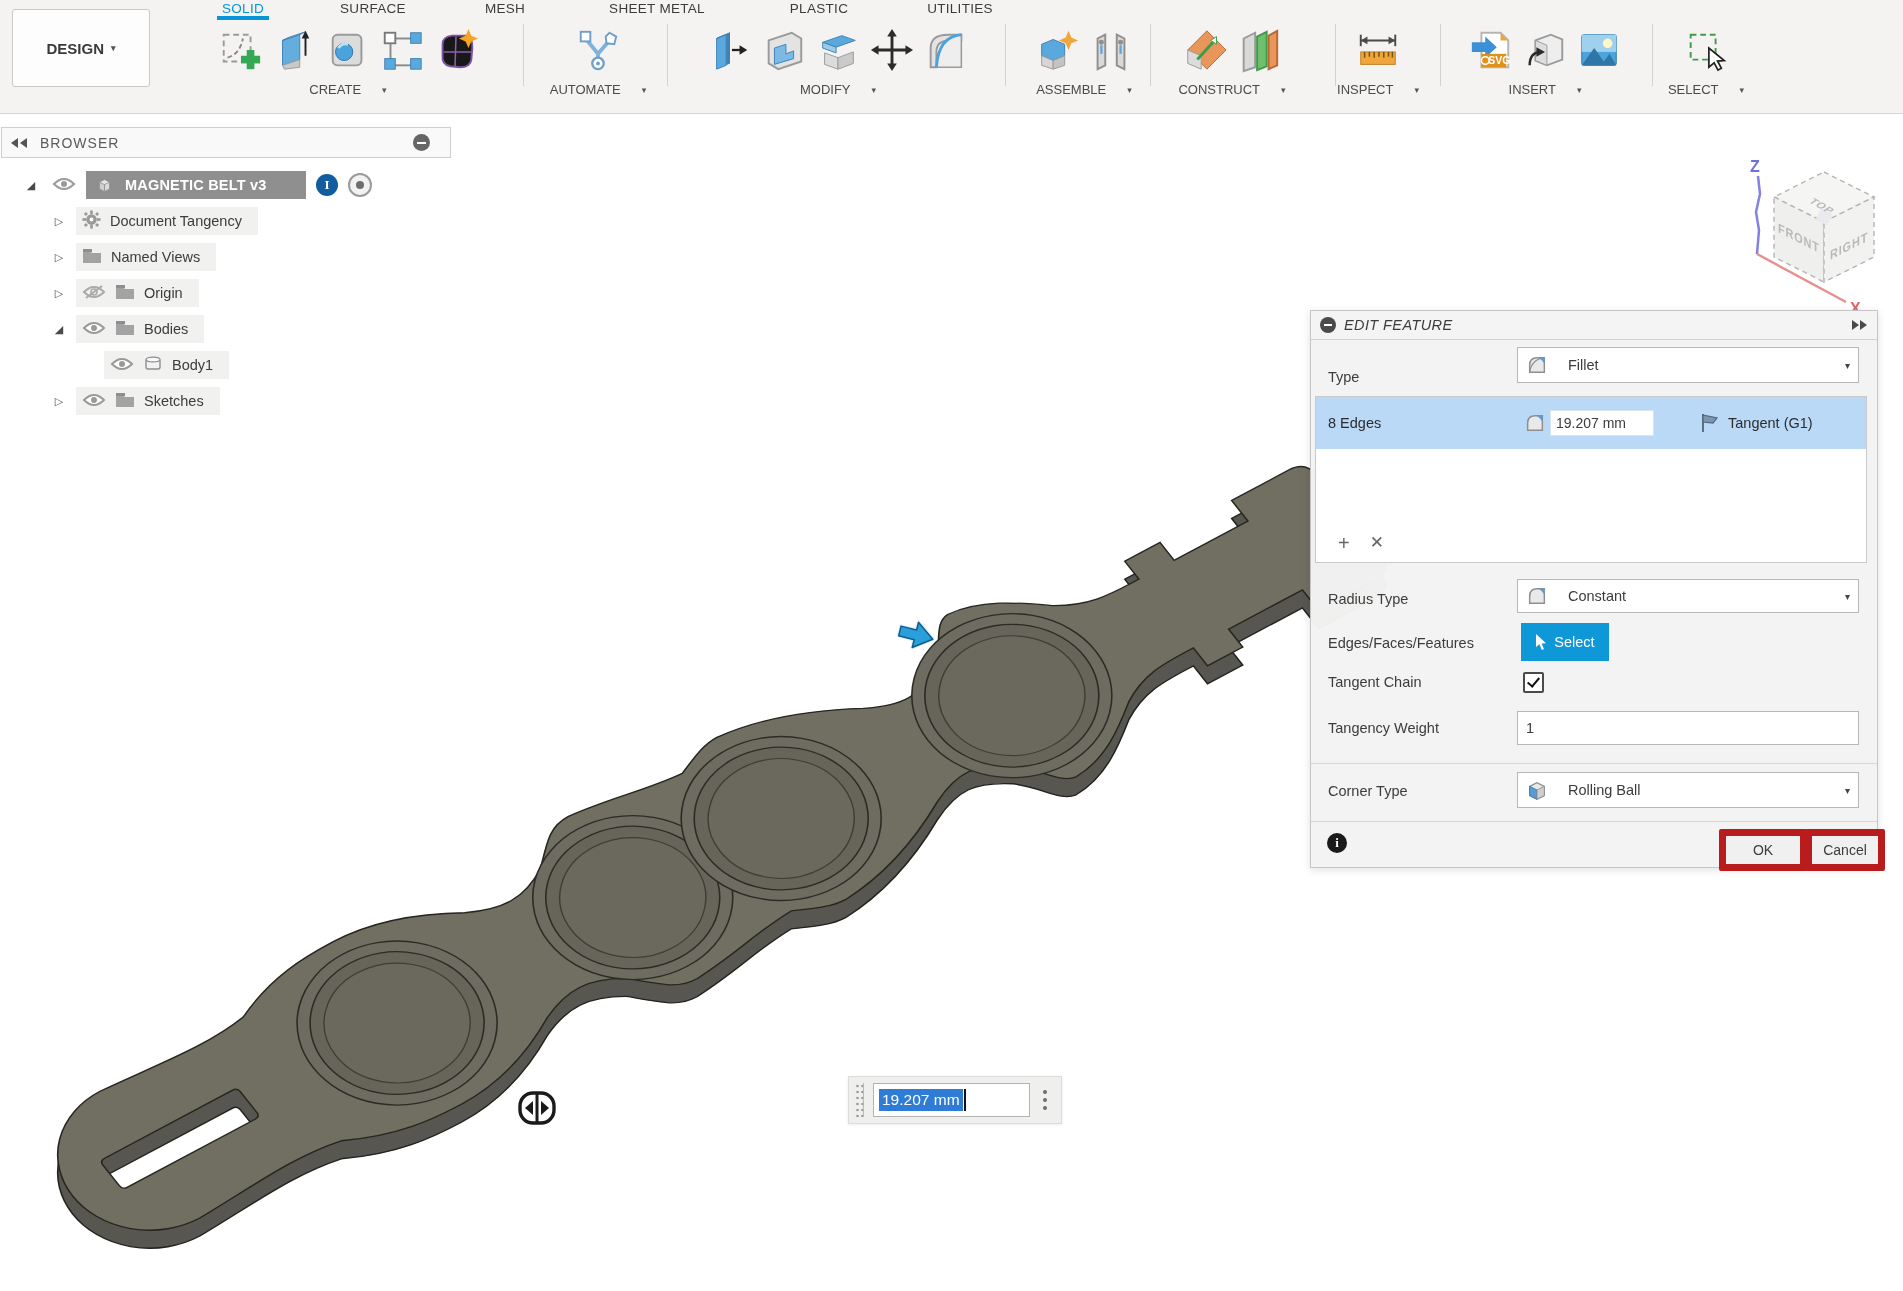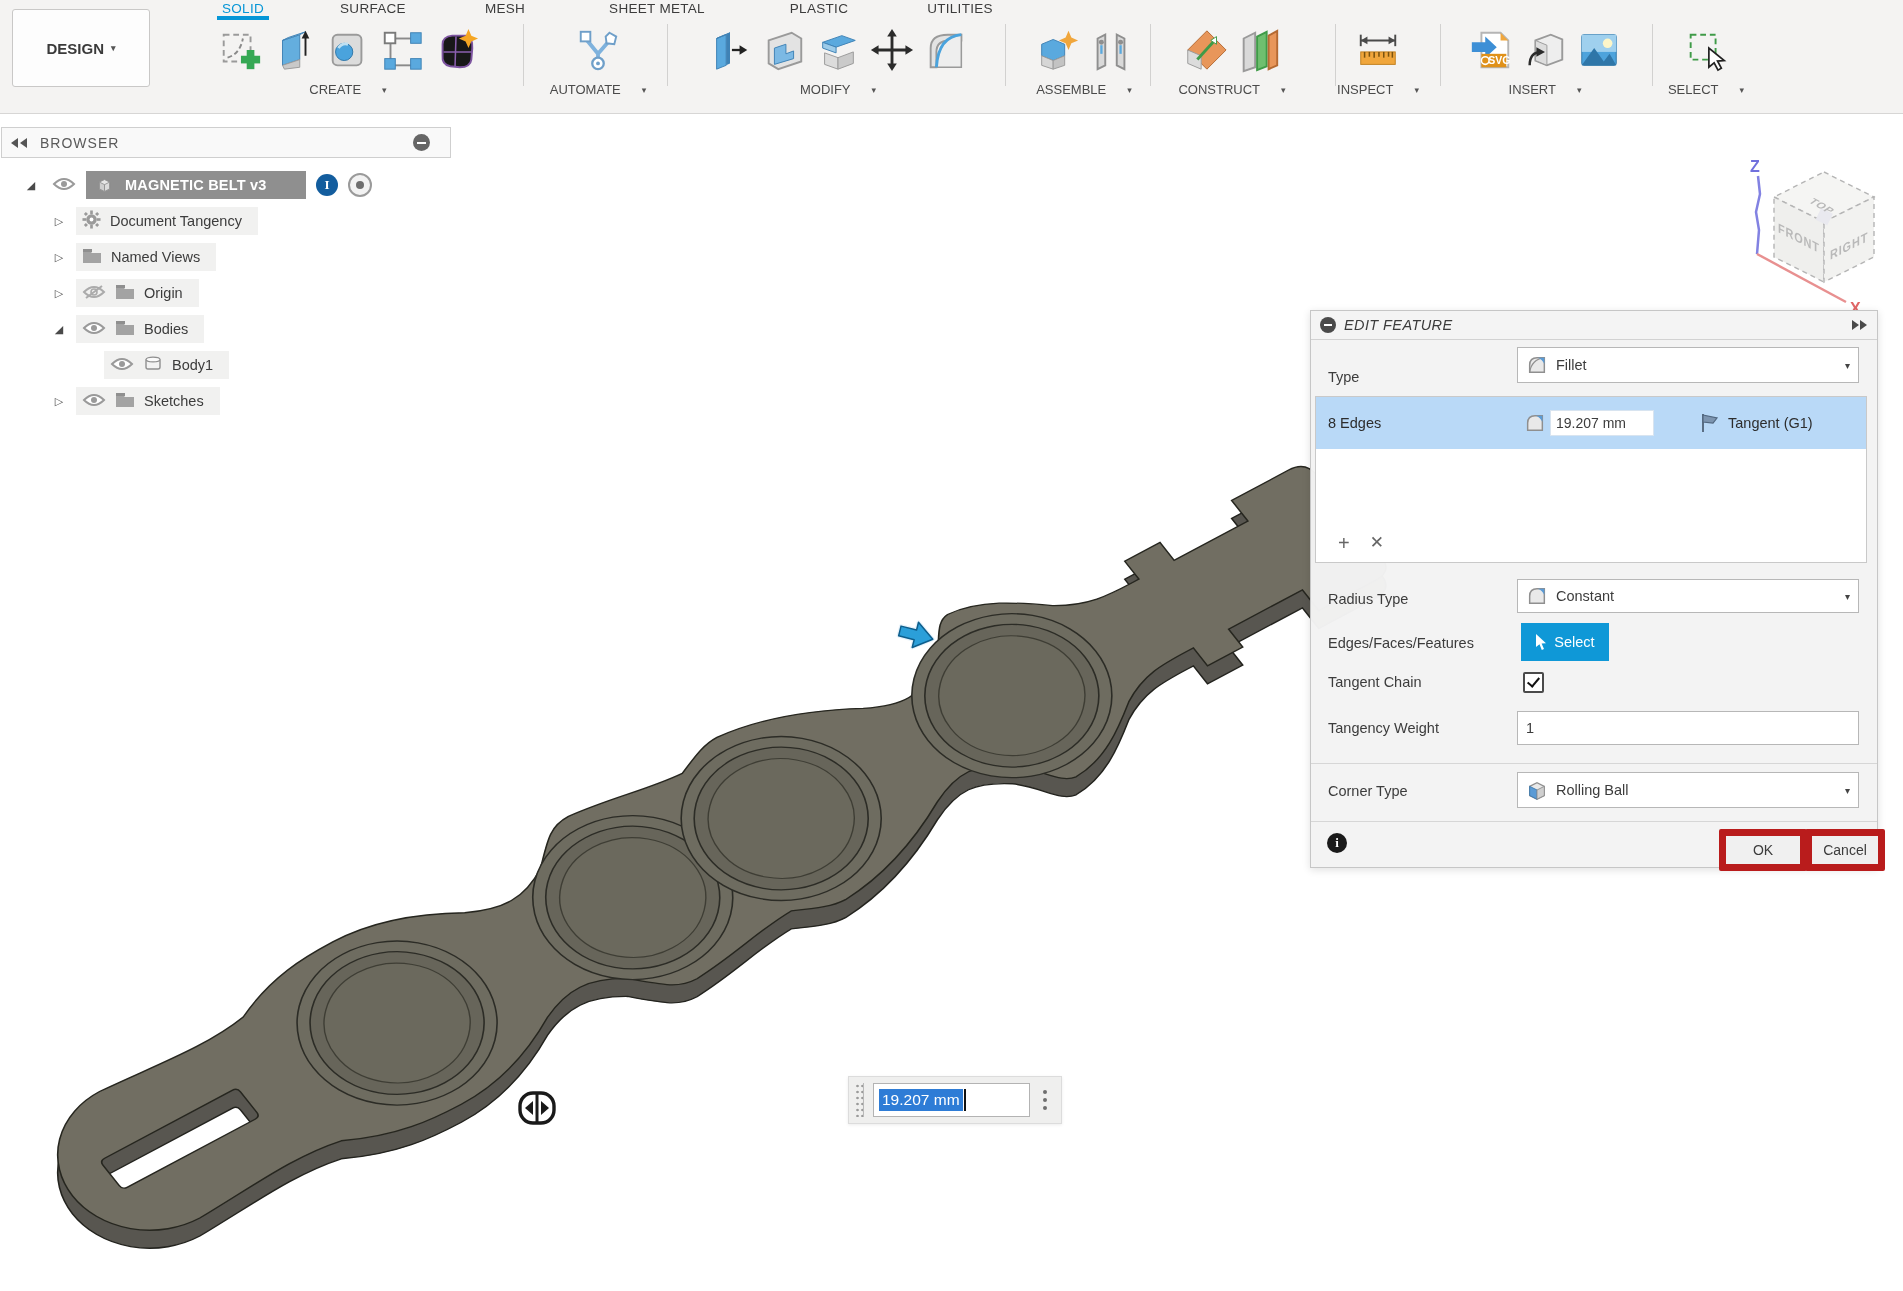--- a/index.html
+++ b/index.html
@@ -32,21 +32,21 @@
   .radio-ic i{width:8px;height:8px;border-radius:50%;background:#6e6e6e;}
   
   .dialog{position:absolute;left:1310px;top:310px;width:566px;height:556px;background:rgba(243,243,243,.98);border:1px solid #c6c6c6;box-shadow:0 2px 8px rgba(0,0,0,.12);z-index:50;}
   .dlg-header{position:absolute;left:0;top:0;right:0;height:28px;border-bottom:1px solid #d2d2d2;display:flex;align-items:center;background:#f4f4f4;}
   .dlg-title{font-size:14.5px;color:#3c3c3c;letter-spacing:.4px;margin-left:8px;font-style:italic;}
   .dot-minus{width:16px;height:16px;border-radius:50%;background:#4a4a4a;margin-left:9px;display:flex;align-items:center;justify-content:center;}
   .dot-minus i{width:8px;height:2px;background:#fff;display:block;}
   .ff{margin-left:auto;margin-right:10px;display:flex;gap:1px;cursor:pointer;}
   .ff b{width:0;height:0;border-top:5px solid transparent;border-bottom:5px solid transparent;border-left:7px solid #4a4a4a;}
   .dlg-label{position:absolute;left:17px;font-size:14.5px;color:#3c3c3c;}
-  .dropdown{position:absolute;left:206px;width:342px;height:36px;background:#fff;border:1px solid #b7b7b7;display:flex;align-items:center;gap:8px;padding:0 8px;box-sizing:border-box;cursor:pointer;}
+  .dropdown{position:absolute;left:206px;width:342px;height:36px;background:#fff;border:1px solid #b7b7b7;display:flex;align-items:center;gap:20px;padding:0 8px;box-sizing:border-box;cursor:pointer;}
   .dropdown .txt{font-size:14.5px;color:#3c3c3c;}
   .dd-caret{margin-left:auto;font-size:10px;color:#444;}
   .edge-list{position:absolute;left:4px;top:85px;width:552px;height:167px;background:#fff;border:1px solid #c9c9c9;box-sizing:border-box;}
   .edge-row{position:absolute;left:0;top:0;right:0;height:52px;background:#b9d9f7;display:flex;align-items:center;cursor:pointer;}
   .edge-row .lbl{font-size:14.5px;color:#2d2d2d;margin-left:12px;}
   .mini-input{position:absolute;left:234px;width:104px;height:26px;background:#fff;border:1px solid #d8e4f0;font-size:14px;color:#3c3c3c;display:flex;align-items:center;padding-left:5px;box-sizing:border-box;}
   .edge-cont{position:absolute;left:412px;font-size:14.5px;color:#2d2d2d;}
   .list-tools{position:absolute;left:22px;bottom:8px;display:flex;gap:20px;font-size:20px;color:#666;}
   .list-tools span{cursor:pointer;line-height:22px;}
   .select-btn{position:absolute;left:210px;top:312px;width:88px;height:38px;background:#0f98d7;color:#fff;font-size:14.5px;display:flex;align-items:center;justify-content:center;gap:6px;cursor:pointer;}

